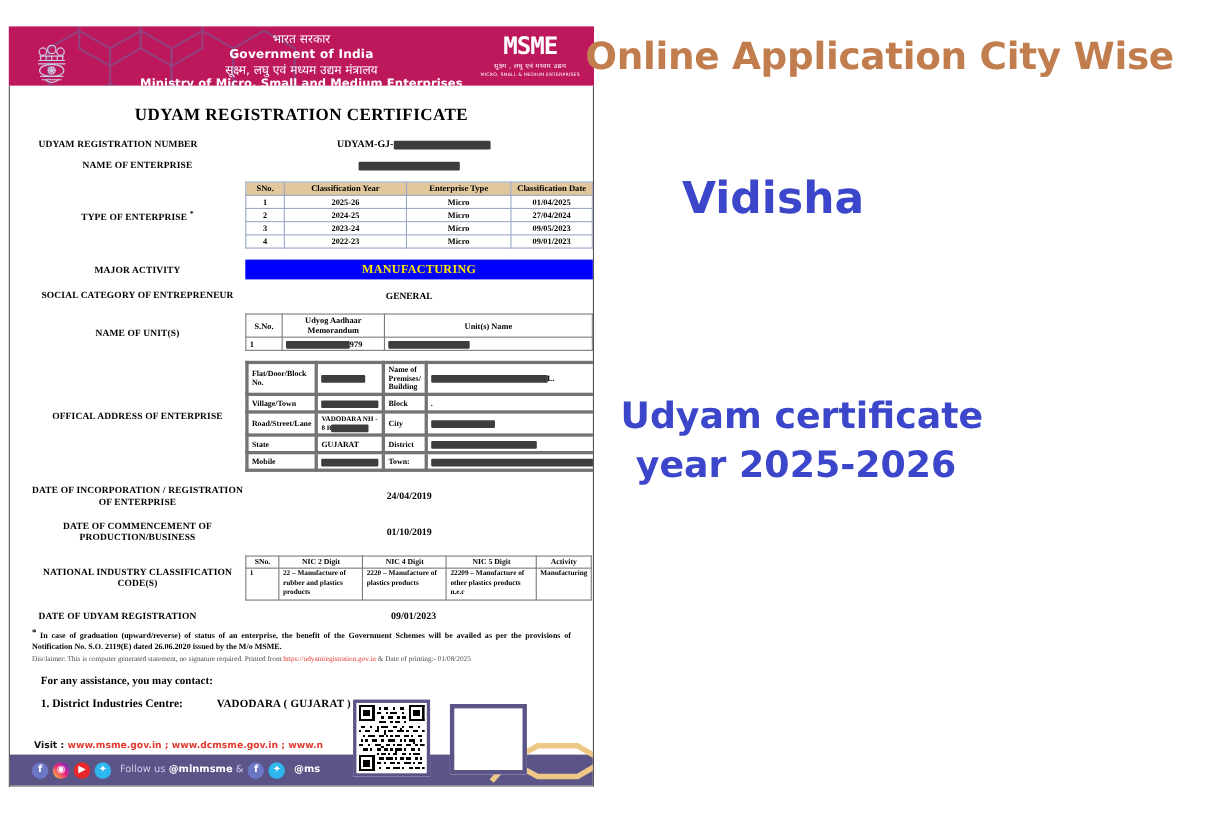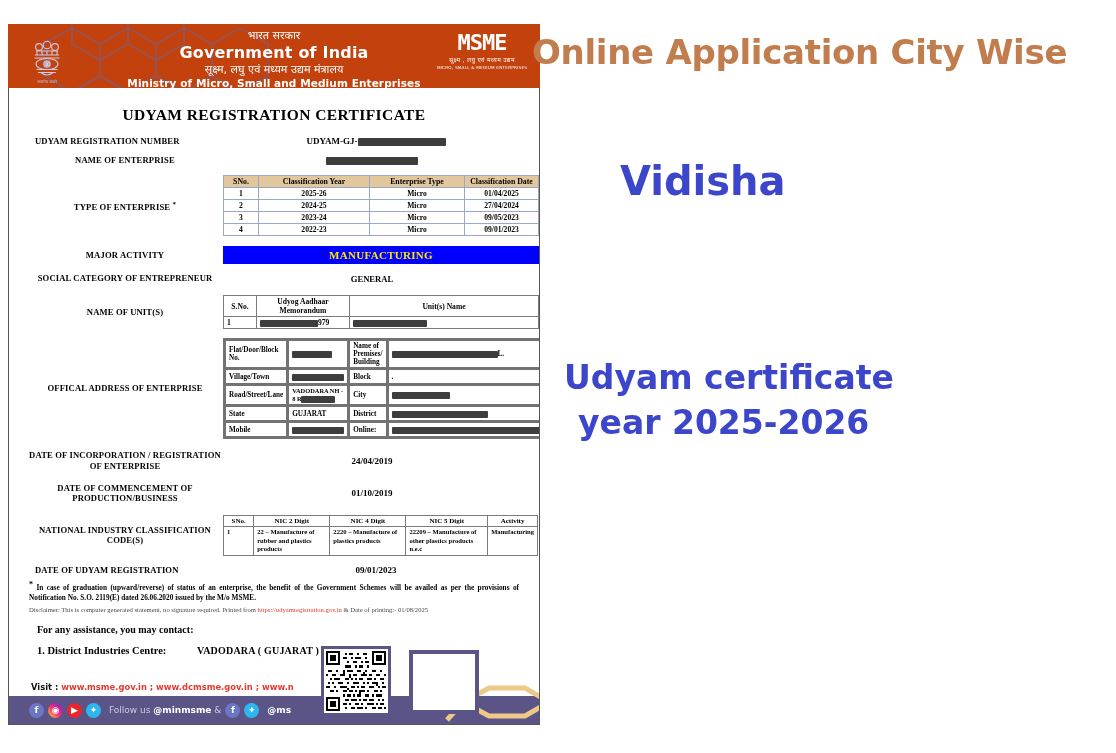--- a/index.html
+++ b/index.html
@@ -12,43 +12,43 @@
   }
   
   #certificate{
     position:absolute;left:8px;top:24px;
     width:532px;height:715px;
     background:#ffffff;
   }
   
   .cert-header{
     position:relative;
-    height:64px;
-    background:#c2410c;
+    height:54px;
+    background:#be185d;
     overflow:hidden;
   }
   .hexpattern{
     position:absolute;inset:0;
     opacity:.5;
   }
   .emblem{
     position:absolute;left:18px;top:6px;
     width:42px;height:66px;
     display:flex;flex-direction:column;align-items:center;justify-content:center;
   }
   .emblem svg{display:block;}
   .hdr-text{
     position:absolute;left:0;right:0;top:5px;
     text-align:center;
     color:#ffffff;
     font-family:"DejaVu Sans", sans-serif;
     line-height:1.25;
   }
   .hdr-hi1{font-size:11px;font-weight:normal;}
-  .hdr-en1{font-size:16px;font-weight:bold;letter-spacing:.2px;}
+  .hdr-en1{font-size:11px;font-weight:bold;letter-spacing:.2px;}
   .hdr-hi2{font-size:11px;}
   .hdr-en2{font-size:10.5px;font-weight:bold;letter-spacing:.1px;}
   .msme-logo{
     position:absolute;right:10px;top:8px;
     width:96px;text-align:center;color:#fff;
   }
   .msme-mark{
     font-family:"DejaVu Sans Mono", monospace;
     font-size:22px;font-weight:bold;letter-spacing:-1px;line-height:1;
   }
@@ -432,21 +432,21 @@
           </tr>
           <tr>
             <td>State</td>
             <td style="text-align:left;">GUJARAT</td>
             <td>District</td>
             <td><span class="redact sm" style="width:96px;"></span></td>
           </tr>
           <tr>
             <td>Mobile</td>
             <td><span class="redact sm" style="width:52px;"></span></td>
-            <td>Online:</td>
+            <td>Town:</td>
             <td><span class="redact sm" style="width:164px;"></span></td>
           </tr>
         </tbody>
           </table>
       </div>
     </div>
 
     <div class="row" style="margin-top:11px;">
       <div class="lbl">DATE OF INCORPORATION / REGISTRATION OF ENTERPRISE</div>
       <div class="val">24/04/2019</div>

